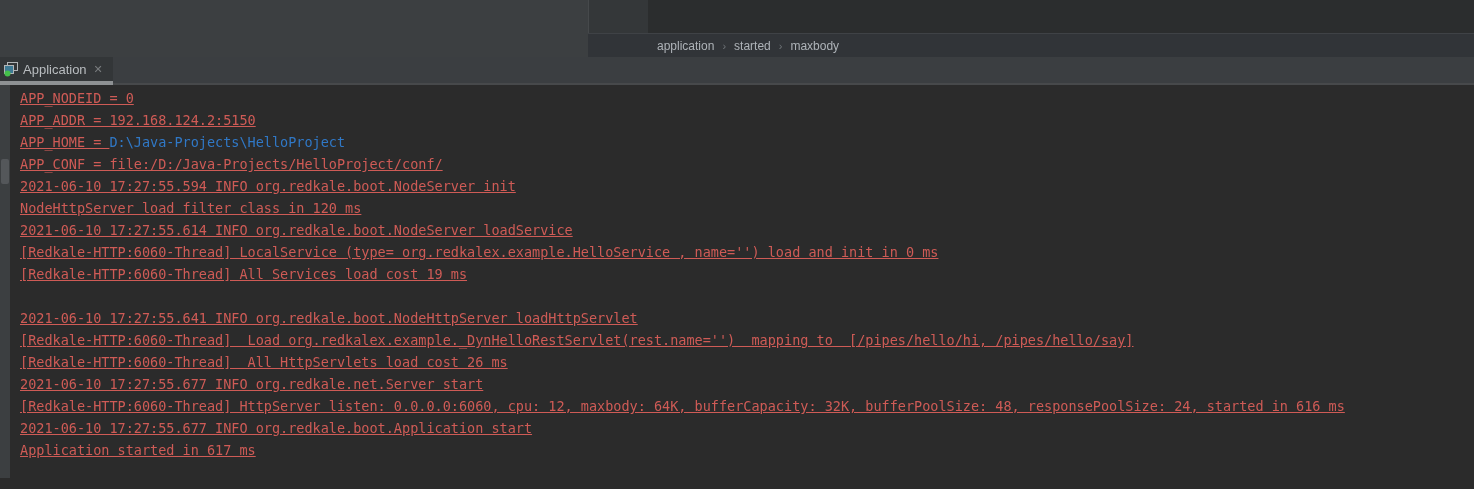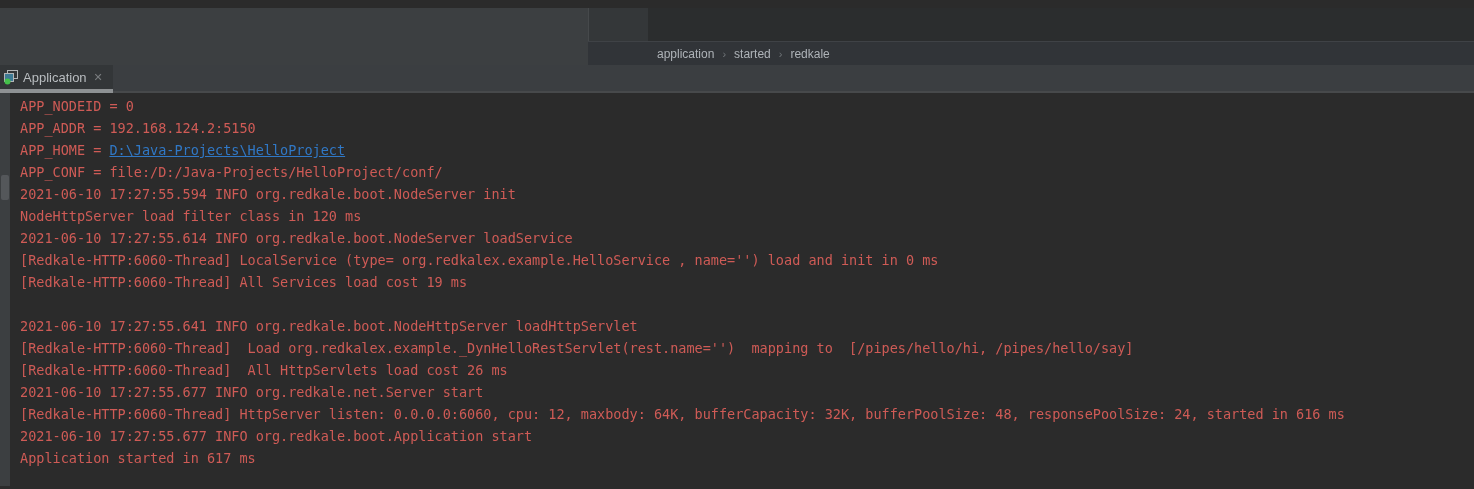--- a/index.html
+++ b/index.html
@@ -1,21 +1,21 @@
 <!DOCTYPE html>
 <html style="--stderr: #cf5b56; --link: #3078c6; --console-bg: #2b2b2b; --panel-bg: #3c3f41; --tab-row-bg: #3b3e41; --tab-bg: #333638; --breadcrumb-bg: #313438; --top-right-bg: #2b2d2e; --mid-col-bg: #343739; --underline: #8e9193; --thumb: #54575a; --green-dot: #44c04a;"><head>
 <meta charset="utf-8">
 <style>
   html,body{margin:0;padding:0;}
   body{
     width:1474px;height:489px;position:relative;overflow:hidden;
     background:var(--console-bg,#2b2b2b);
     font-family:"Liberation Sans",sans-serif;
   }
-  .abs{position:absolute;margin-top:8px;}
+  .abs{position:absolute;}
 
   
   .top-left-pane{left:0;top:0;width:588px;height:57px;background:var(--panel-bg,#3c3f41);}
   .top-mid-col{left:588px;top:0;width:60px;height:33px;background:var(--mid-col-bg,#343739);border-left:1px solid #46494b;box-sizing:border-box;}
   .top-right-pane{left:648px;top:0;width:826px;height:33px;background:var(--top-right-bg,#2b2d2e);}
   .breadcrumb-bar{
     left:588px;top:33px;width:886px;height:24px;background:var(--breadcrumb-bg,#313438);
     border-top:1px solid #3f4246;box-sizing:border-box;
     display:flex;align-items:center;padding-left:69px;
     font-size:12px;color:#aeb3b8;
@@ -36,36 +36,36 @@
   
   .console{left:0;top:85px;width:1474px;height:404px;background:var(--console-bg,#2b2b2b);}
   .console-scrollbar{left:0;top:85px;width:10px;height:393px;background:var(--panel-bg,#3c3f41);}
   .scroll-thumb{left:1px;top:159px;width:8px;height:25px;background:var(--thumb,#54575a);border-radius:2px;cursor:pointer;}
   .console-output{
     left:20px;top:87px;right:0;
     font-family:"DejaVu Sans Mono","Liberation Mono",monospace;
     font-size:13.5px;line-height:22px;white-space:pre;
   }
   .console-line{min-height:22px;}
-  .seg-err{color:var(--stderr,#cf5b56);}
-  .seg-link{color:var(--link,#3078c6);text-decoration:underline;cursor:pointer;}
+  .seg-err{color:var(--stderr,#cf5b56);text-decoration:underline;}
+  .seg-link{color:var(--link,#3078c6);cursor:pointer;}
 </style>
 </head>
 <body>
 
 <div class="abs top-left-pane"></div>
 <div class="abs top-mid-col"></div>
 <div class="abs top-right-pane"></div>
 
 <div class="abs breadcrumb-bar">
   <span class="crumb">application</span>
   <span class="crumb-sep">›</span>
   <span class="crumb">started</span>
   <span class="crumb-sep">›</span>
-  <span class="crumb">redkale</span>
+  <span class="crumb">maxbody</span>
 </div>
 
 <div class="abs tab-bar"></div>
 <div class="abs run-tab">
   <svg width="16" height="16" viewBox="0 0 16 16">
     <rect x="4.5" y="1.5" width="10" height="8" fill="none" stroke="#b2b5b7"></rect>
     <rect x="1.5" y="4.5" width="9" height="8" fill="#3e7a94" stroke="#b2b5b7"></rect>
     <circle cx="4.5" cy="12.5" r="3" fill="#44c04a"></circle>
   </svg>
   <span class="tab-label">Application</span>

